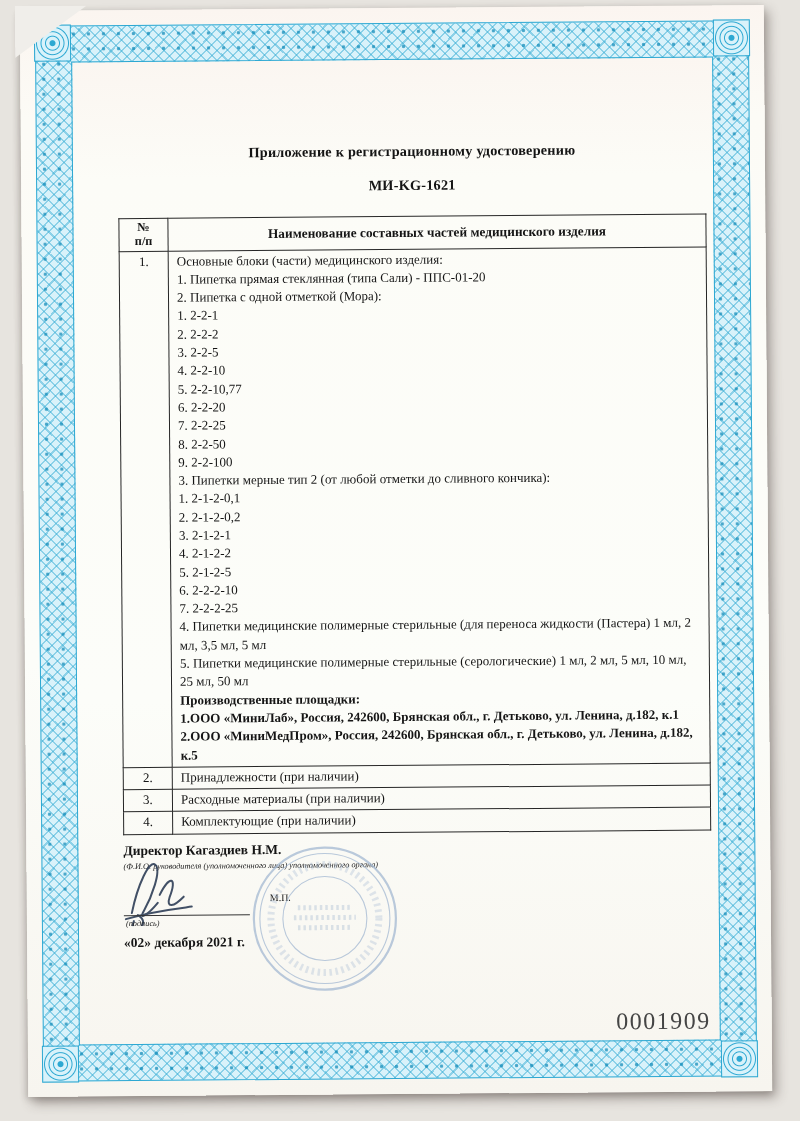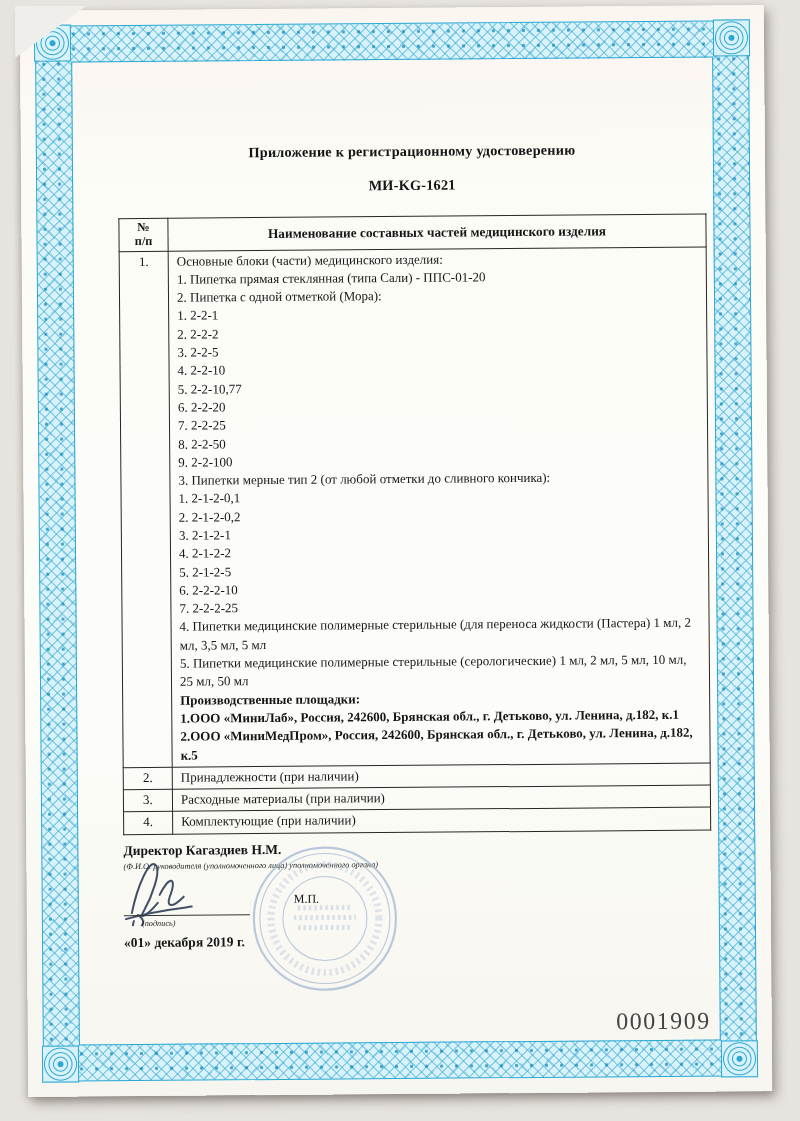--- a/index.html
+++ b/index.html
@@ -59,24 +59,24 @@
   th.h-name{font-weight:bold;font-size:13.3px;padding:3px 10px;text-align:center;vertical-align:middle;}
   td.cell-num{width:44px;text-align:center;vertical-align:top;padding:1px 2px;line-height:18.3px;}
   td.cell-name{padding:1px 8px 2px;}
   .line{line-height:18.3px;}
   .line.bold{font-weight:bold;}
   
   .signoff{position:relative;height:215px;}
   .director{position:absolute;left:0;top:8px;font-weight:bold;font-size:13.5px;}
   .caption{position:absolute;font-style:italic;font-size:8.3px;color:#222;}
   .cap-director{left:0;top:27px;}
-  .cap-sign{left:2px;top:84px;margin-left:16px;}
+  .cap-sign{left:2px;top:84px;}
   .sig-svg{position:absolute;left:-10px;top:16px;}
   .sig-line{position:absolute;left:0;top:80px;width:126px;border-top:1px solid #333;}
-  .mp-label{position:absolute;left:146px;top:58px;font-size:12px;margin-left:24px;}
+  .mp-label{position:absolute;left:146px;top:58px;font-size:10px;}
   .issue-date{position:absolute;left:0;top:100px;font-weight:bold;font-size:13.5px;}
   .stamp-svg{position:absolute;left:126px;top:10px;}
   
   .serial{
     position:absolute;right:8px;bottom:4px;
     font-size:24px;letter-spacing:1.5px;color:#454545;
   }
 </style>
 </head>
 <body>
@@ -166,21 +166,21 @@
           <path d="M18,62 C24,34 36,8 42,14 C48,20 38,46 30,60 C24,70 34,64 44,52"></path>
           <path d="M46,44 C56,24 64,26 56,46 C52,58 60,56 70,46"></path>
           <path d="M24,64 C40,74 14,86 20,70"></path>
           <path d="M12,68 C40,60 62,58 78,56"></path>
         </g>
       </svg>
 
       <div class="sig-line"></div>
       <div class="caption cap-sign">(подпись)</div>
       <div class="mp-label">М.П.</div>
-      <div class="issue-date">«01» декабря 2019 г.</div>
+      <div class="issue-date">«02» декабря 2021 г.</div>
 
       <svg class="stamp-svg" width="150" height="150" viewBox="0 0 150 150">
         <g fill="none" stroke="#a3b8d2" opacity="0.75">
           <circle cx="75" cy="75" r="71" stroke-width="2.2"></circle>
           <circle cx="75" cy="75" r="65" stroke-width="1.1"></circle>
           <circle cx="75" cy="75" r="42" stroke-width="1.1"></circle>
           <circle cx="75" cy="75" r="54" stroke-width="7" stroke-dasharray="2.5 3.5" opacity="0.45"></circle>
           <g stroke-width="5" stroke-dasharray="2.5 3" opacity="0.5">
             <line x1="48" y1="64" x2="102" y2="64"></line>
             <line x1="44" y1="74" x2="106" y2="74"></line>

